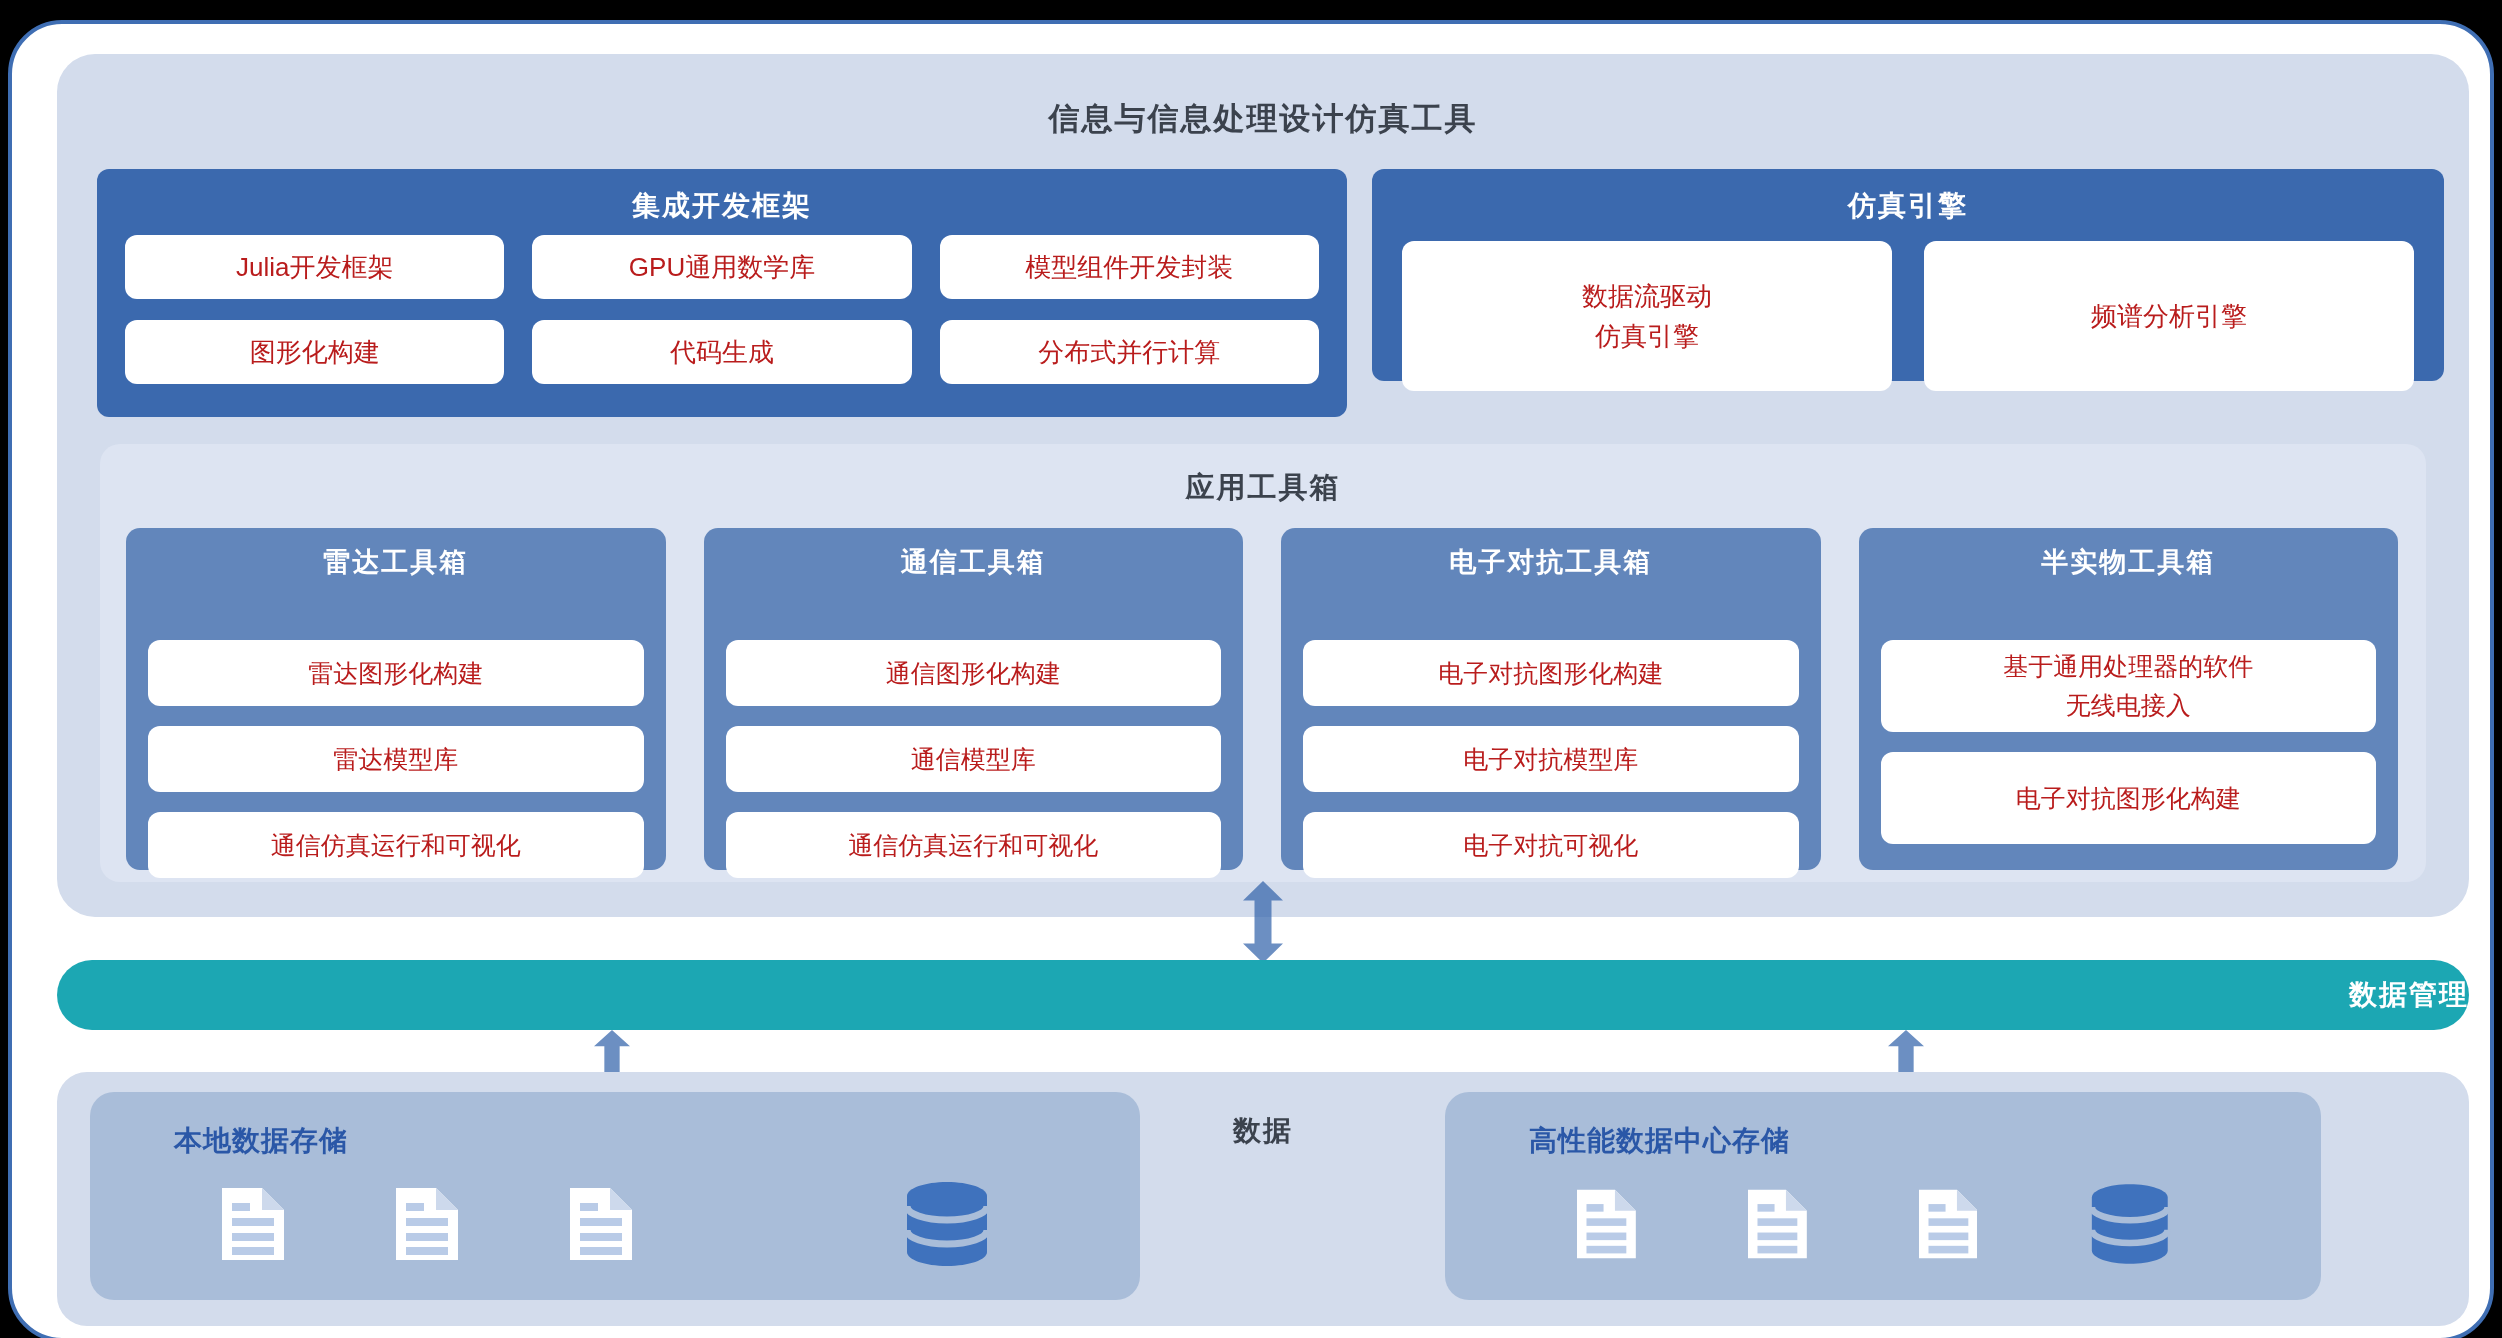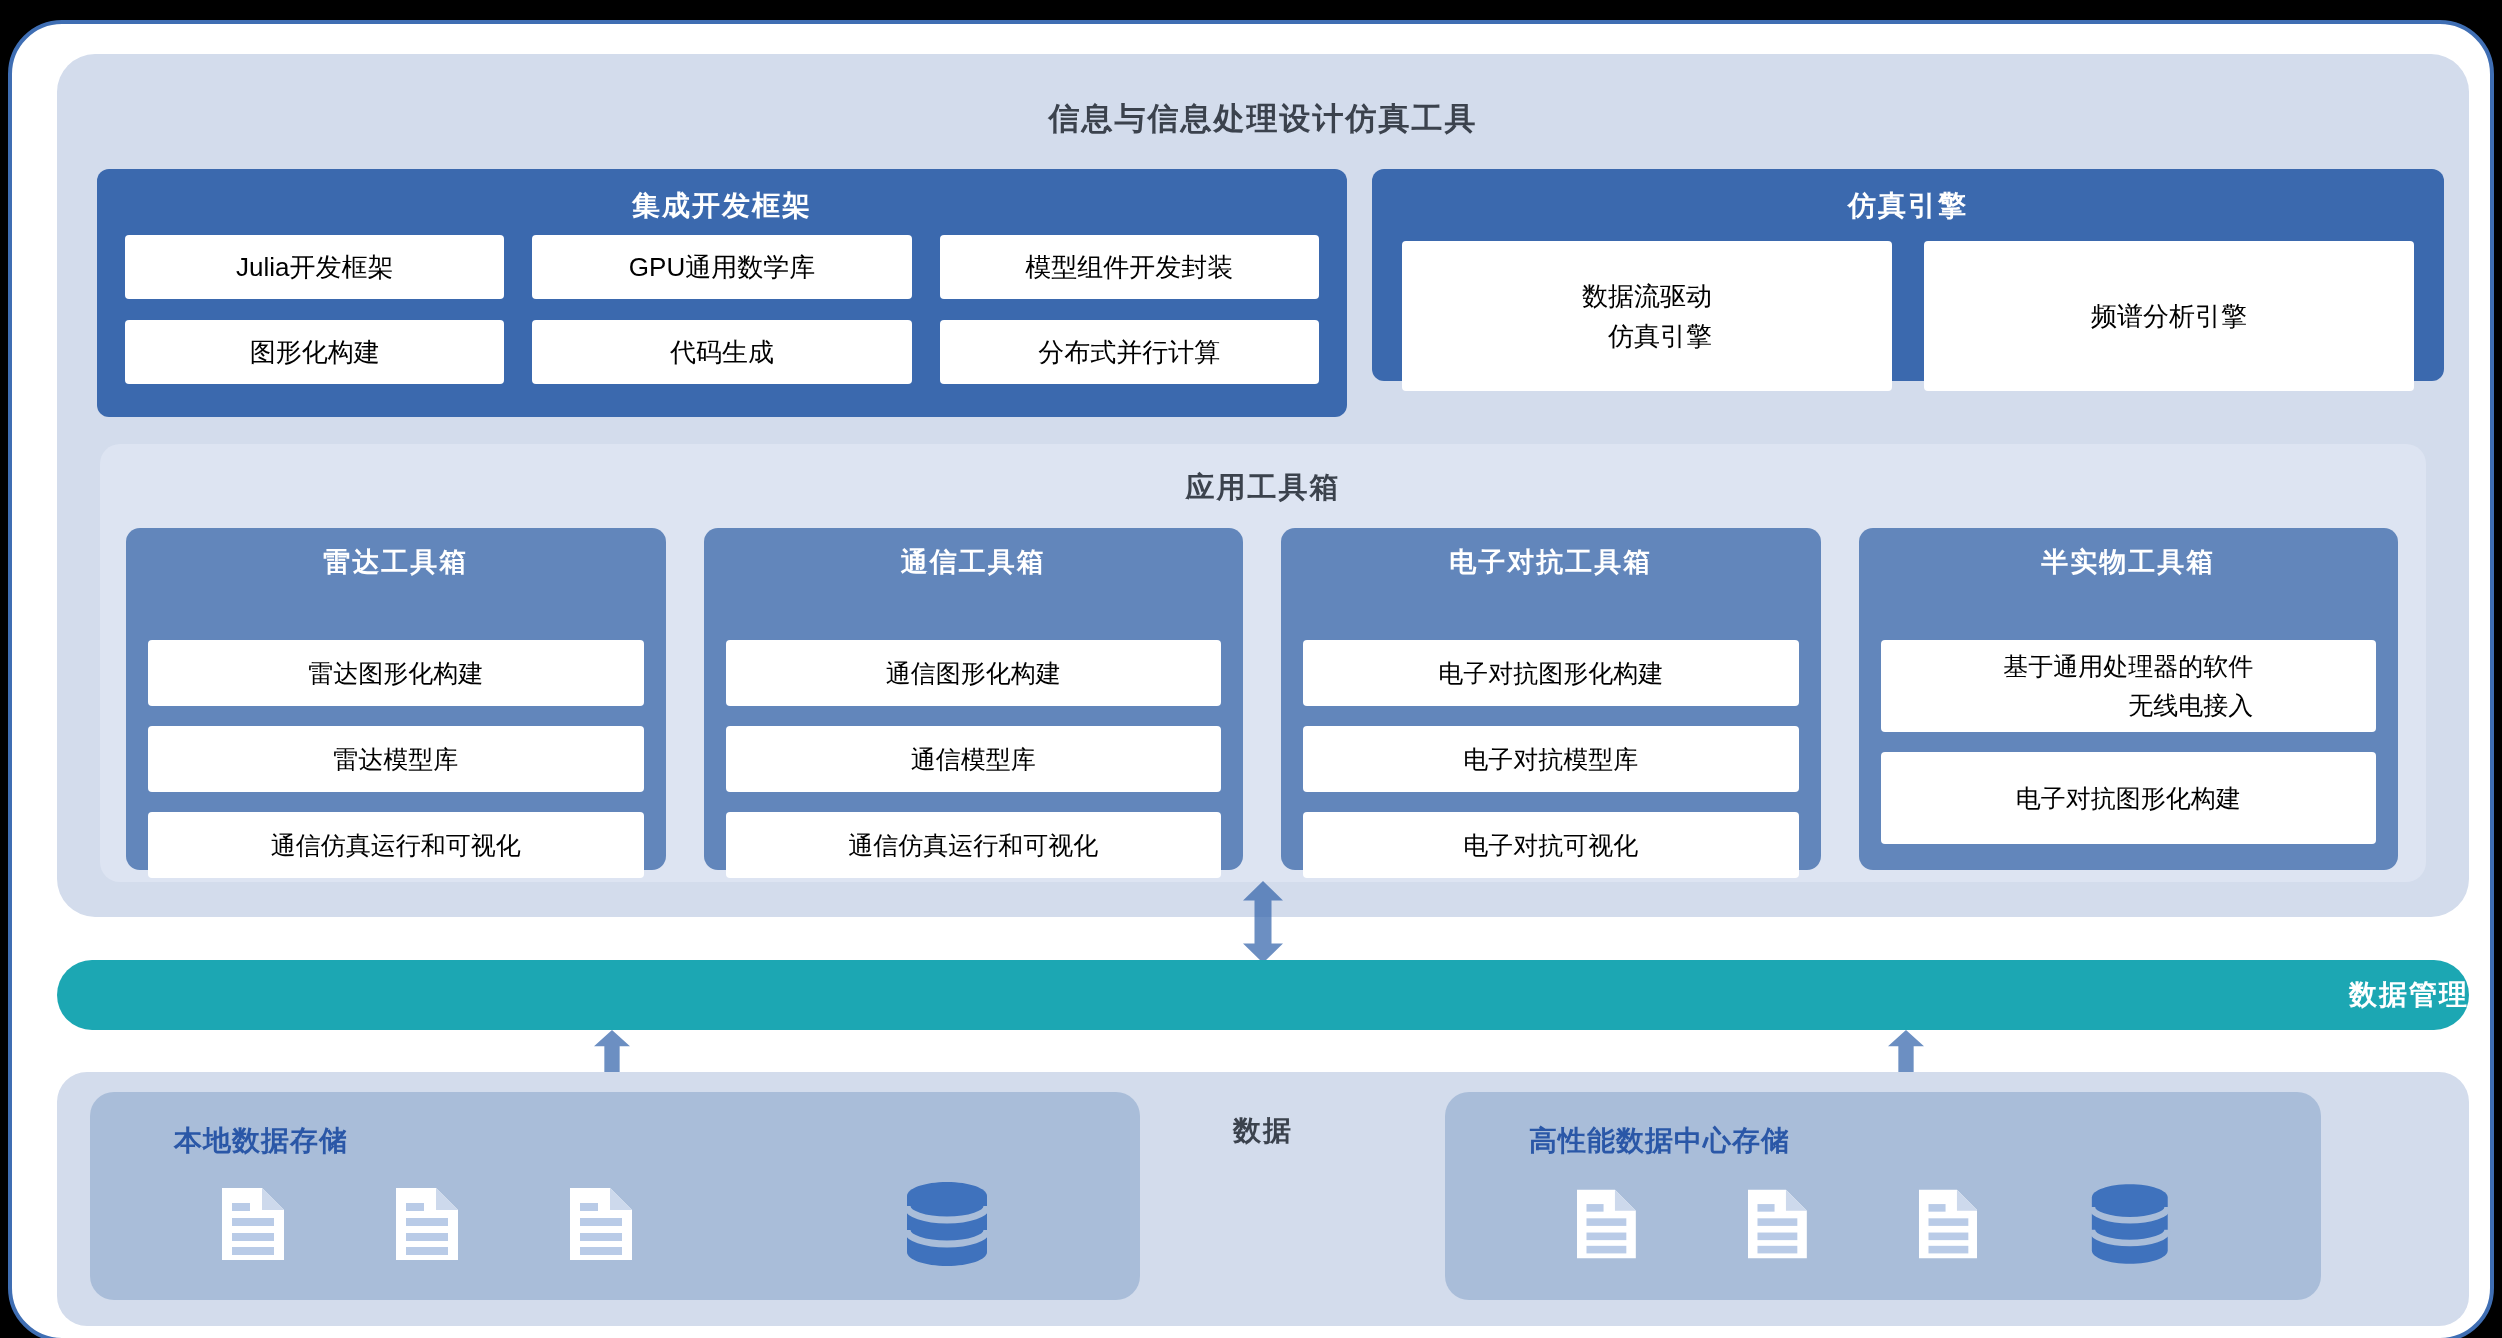--- a/index.html
+++ b/index.html
@@ -19,22 +19,22 @@
   .panel-header { text-align:center; color:#ffffff; font-weight:bold; font-size:28px;
                   padding-top:18px; letter-spacing:2px; }
   .fw-panel { left:40px; top:115px; width:1250px; height:248px; }
   .se-panel { left:1315px; top:115px; width:1072px; height:212px; }
 
   .fw-grid { position:absolute; left:28px; right:28px; top:66px;
              display:grid; grid-template-columns:repeat(3,1fr); column-gap:28px; row-gap:21px; }
   .se-grid { position:absolute; left:30px; right:30px; top:72px;
              display:grid; grid-template-columns:1fr 1fr; column-gap:32px; }
 
-  .card { background:#fff; border-radius:4px; display:flex; align-items:center; justify-content:center;
-          color:#000000; font-size:26px; text-align:right; white-space:pre-line; line-height:1.55; }
+  .card { background:#fff; border-radius:12px; display:flex; align-items:center; justify-content:center;
+          color:#b91c1c; font-size:26px; text-align:center; white-space:pre-line; line-height:1.55; }
   .fw-card { height:64px; }
   .se-card { height:150px; }
 
   
   .container-b { position:absolute; left:43px; top:390px; width:2326px; height:438px;
                  background:#dde4f2; border-radius:20px; }
   .tb-title { position:absolute; left:0; right:0; top:24px; text-align:center;
               font-size:29px; font-weight:bold; color:#3b424d; letter-spacing:2px; }
   .tb-row { position:absolute; left:26px; right:28px; top:84px; bottom:12px;
             display:flex; gap:38px; }

